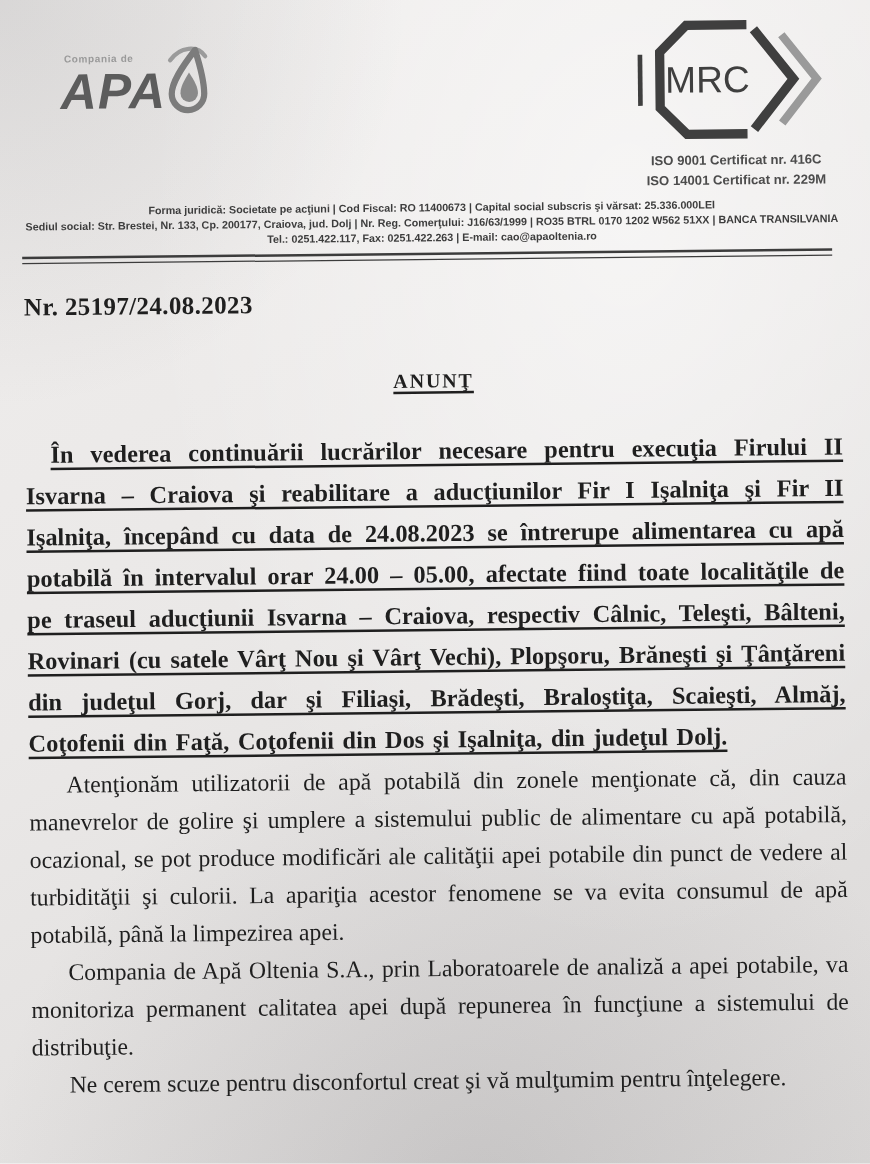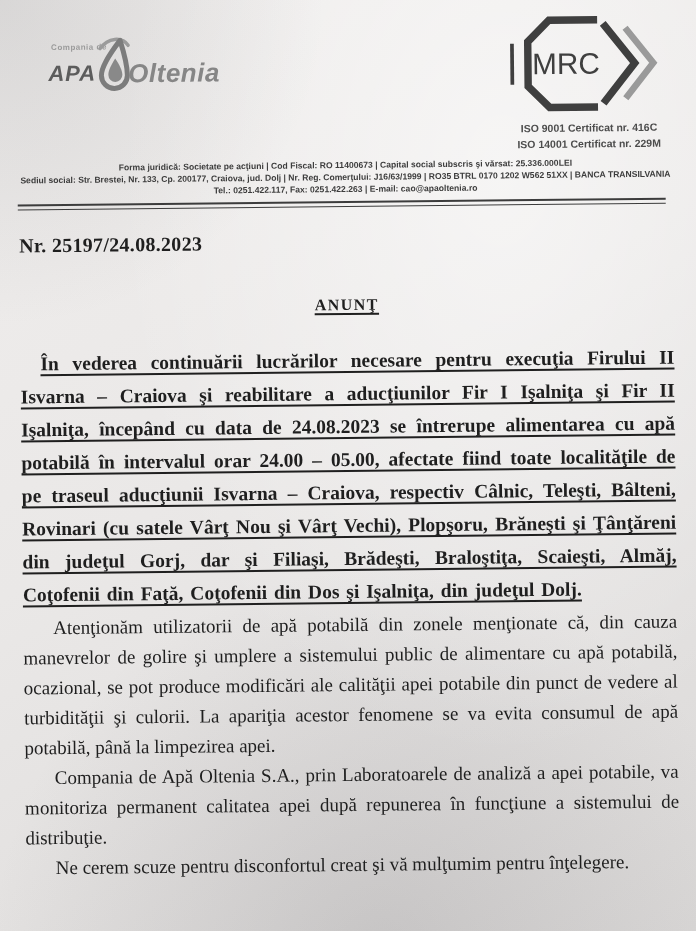--- a/index.html
+++ b/index.html
@@ -45,21 +45,21 @@
     color: #9a9a9a;
     letter-spacing: 0.5px;
     margin-left: 3px;
     margin-bottom: -3px;
   }
   .apa-row { display: flex; align-items: center; }
   .apa-word {
     font-family: "Liberation Sans", sans-serif;
     font-style: italic;
     font-weight: 900;
-    font-size: 22px;
+    font-size: 40px;
     color: #5c5c5c;
     letter-spacing: 1px;
   }
   .drop-wrap { margin: -12px -6px 0 -2px; }
   .oltenia-word {
     font-family: "Liberation Sans", sans-serif;
     font-style: italic;
     font-weight: bold;
     font-size: 26px;
     color: #868686;
@@ -140,21 +140,20 @@
         <div class="apa-small">Compania de</div>
         <div class="apa-row">
           <span class="apa-word">APA</span>
           <span class="drop-wrap">
             <svg width="40" height="58" viewBox="0 0 40 58">
               <path d="M6,12 C14,1 28,0 34,9" stroke="#9b9b9b" stroke-width="3.5" fill="none" stroke-linecap="round"></path>
               <path d="M26,4 C15,18 7,30 7,39 a13,13 0 0 0 26,0 C33,31 30,17 26,4 Z" fill="none" stroke="#7c7c7c" stroke-width="5" stroke-linejoin="round"></path>
               <path d="M21,22 C16.5,29 14,34 14,38.5 a7,7 0 0 0 14,0 C28,34 25.5,29 21,22 Z" fill="#898989"></path>
             </svg>
           </span>
-          <span class="oltenia-word">Oltenia</span>
         </div>
       </div>
 
       <div class="mrc-block">
         <span>
           <svg width="168" height="104" viewBox="0 0 180 112">
             <path d="M8,34 V78" stroke="#3f3f3f" stroke-width="4" fill="none"></path>
             <path d="M100,9 H48 L25,32 V80 L48,103 H100" stroke="#3f3f3f" stroke-width="8" fill="none" stroke-linejoin="miter"></path>
             <path d="M106,13 L140,56 L106,99" stroke="#3f3f3f" stroke-width="8" fill="none" stroke-linejoin="miter"></path>
             <path d="M130,18 L160,56 L130,94" stroke="#9a9a9a" stroke-width="7" fill="none" stroke-linejoin="miter"></path>

